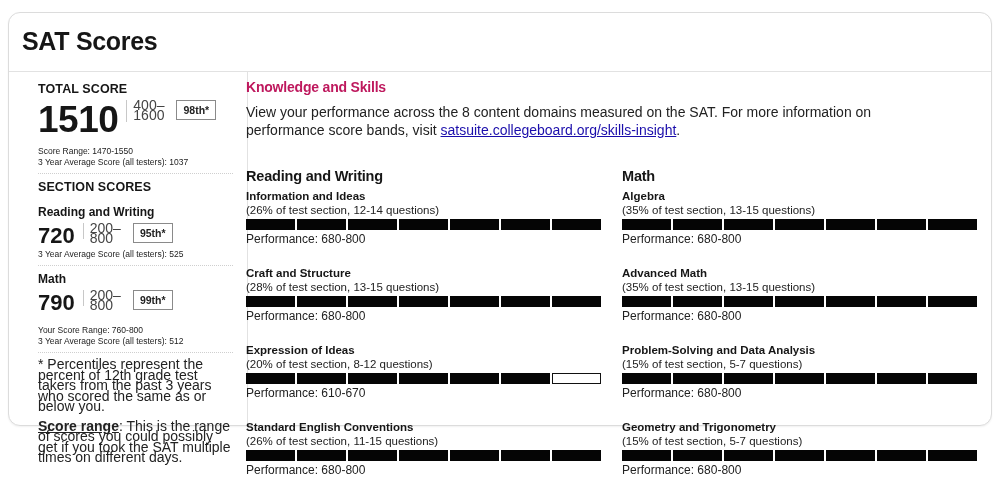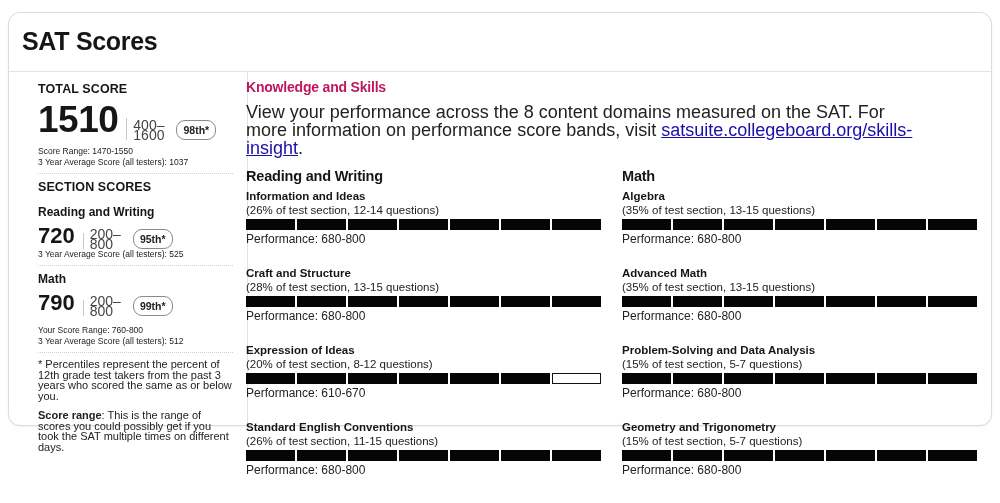--- a/index.html
+++ b/index.html
@@ -12,36 +12,36 @@
     box-shadow: 0 1px 2px rgba(0,0,0,0.06);
   }
   .card-header { height: 59px; border-bottom: 1.5px solid #e2e2e2; padding: 14px 0 0 13px; }
   .card-title { font-size: 25px; font-weight: 700; letter-spacing: -0.3px; color: #161616; }
 
   .card-body { position: absolute; top: 59px; left: 0; right: 0; bottom: 0; }
   .left { position: absolute; left: 16px; top: 0; width: 223px; bottom: 0; border-right: 1.5px solid #e2e2e2; padding: 10px 14px 0 13px; }
   .right { position: absolute; left: 224px; right: 0; top: 0; bottom: 0; padding: 7px 0 0 13px; }
 
   .lbl-caps { font-size: 12.5px; font-weight: 700; color: #161616; letter-spacing: 0.1px; }
-  .score-row { display: flex; align-items: flex-end; margin-top: 4px; }
+  .score-row { display: flex; align-items: flex-start; margin-top: 4px; }
   .big-score { font-size: 37px; font-weight: 700; color: #161616; letter-spacing: -0.5px; line-height: 40px; }
   .mid-score { font-size: 22px; font-weight: 700; color: #161616; line-height: 26px; }
   .sep { width: 1px; background: #c8c8c8; margin: 0 6px 0 8px; }
   .sep.big { height: 22px; }
   .sep.mid { height: 16px; }
   .range { font-size: 14px; color: #444; line-height: 10px; }
-  .pill { border: 1.2px solid #8a8a8a; border-radius: 9px; font-size: 10.5px; font-weight: 700; padding: 3px 6px; margin-left: 12px; color: #222; }
+  .pill { border: 1.2px solid #8a8a8a; border-radius: 0; font-size: 10.5px; font-weight: 700; padding: 3px 6px; margin-left: 12px; color: #222; }
   .meta { font-size: 8.5px; color: #222; line-height: 11px; }
   .dotted { border-top: 1.5px dotted #cfcfcf; margin: 5px 0 6px 0; }
   .sec-name { font-size: 12px; font-weight: 700; color: #161616; margin-top: 11px; }
-  .foot { font-size: 11px; color: #222; line-height: 10.5px; }
-  .foot b { font-weight: 700; }
+  .foot { font-size: 14px; color: #222; line-height: 10.5px; }
+  .foot b { font-weight: 700; text-decoration: underline; }
 
   .ks-title { font-size: 14px; font-weight: 700; color: #be185d; letter-spacing: -0.2px; }
-  .ks-desc { font-size: 18px; color: #222; line-height: 18px; margin-top: 8px; width: 680px; }
+  .ks-desc { font-size: 14px; color: #222; line-height: 18px; margin-top: 8px; width: 680px; }
   .ks-desc a { color: #1a0dab; text-decoration: underline; }
 
   .cols { position: absolute; top: 96px; left: 13px; right: 0; }
   .col { position: absolute; top: 0; width: 355px; }
   .col.rw { left: 0; }
   .col.math { left: 376px; }
   .col-title { font-size: 14.5px; font-weight: 700; color: #161616; letter-spacing: -0.2px; }
   .domain { margin-top: 6px; height: 71px; }
   .domain:first-of-type { margin-top: 4px; }
   .d-name { font-size: 11.5px; font-weight: 700; color: #161616; }

